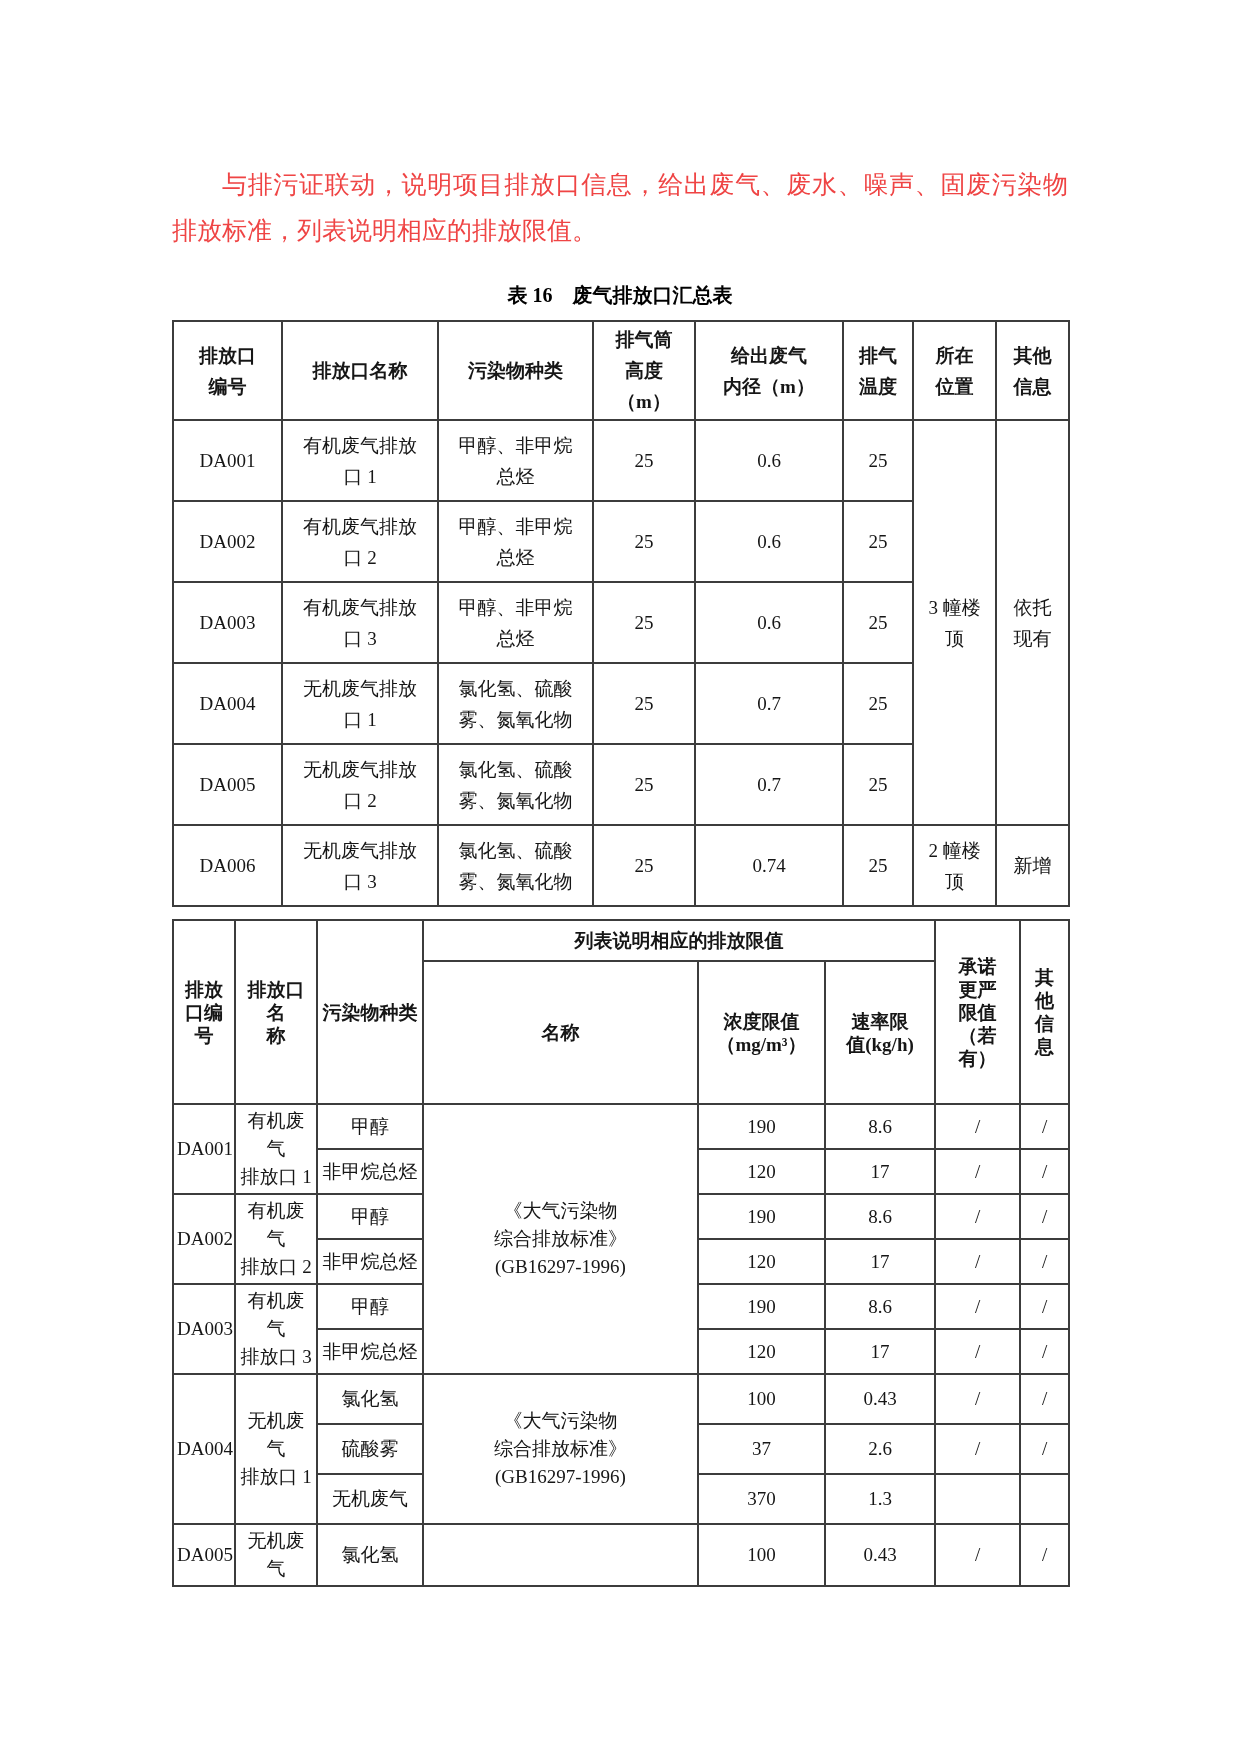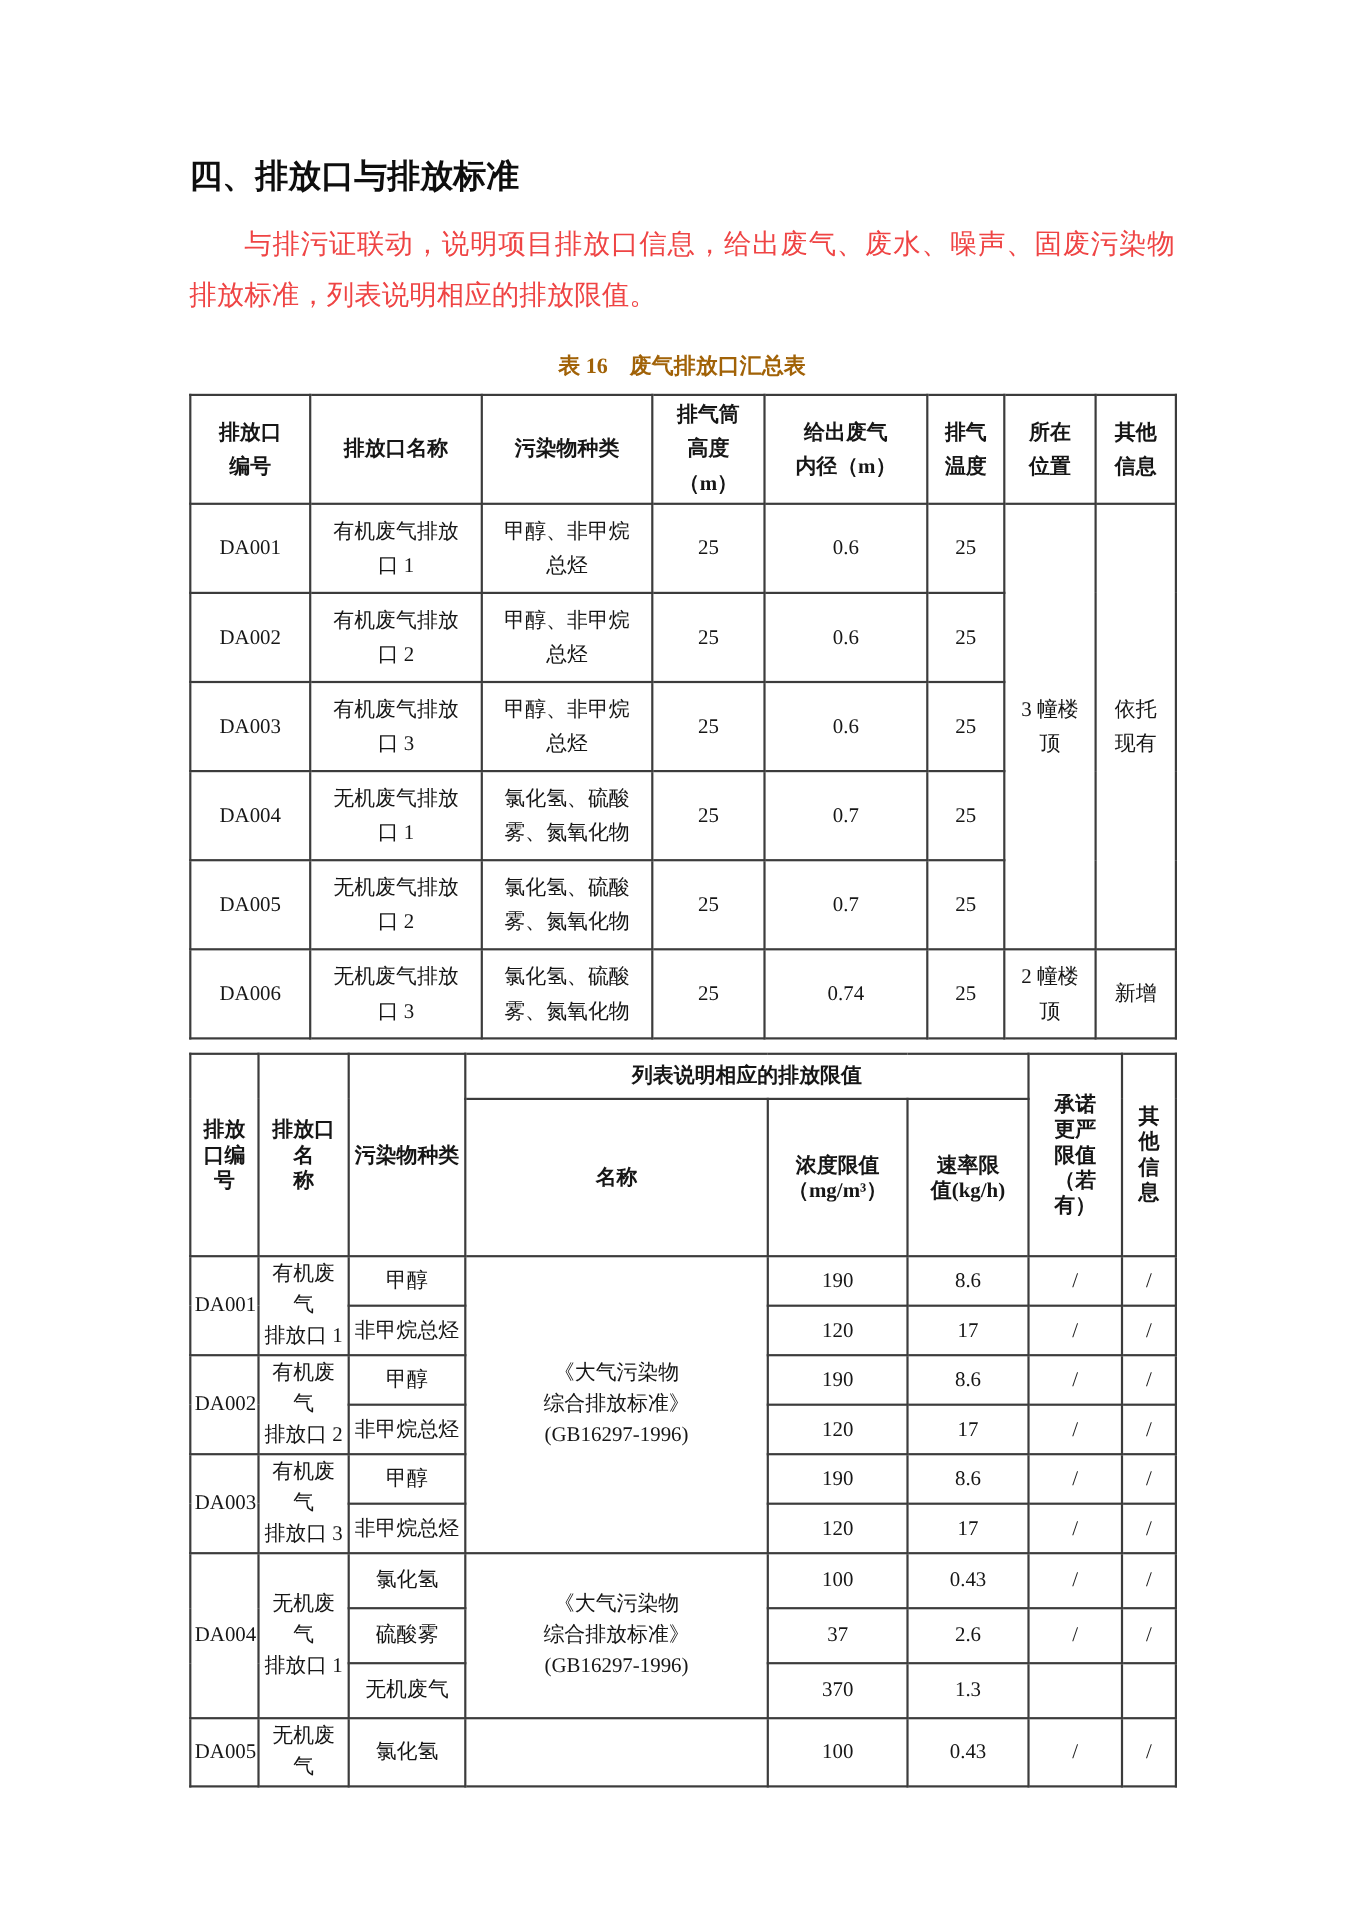--- a/index.html
+++ b/index.html
@@ -12,21 +12,21 @@
   .sec-title {
     margin:0; font-family:"Liberation Sans", sans-serif;
     font-size:30px; line-height:38px; font-weight:bold; color:#0e0e0e;
   }
   .intro {
     margin:20px 0 0 0; font-size:25px; line-height:46px;
     text-indent:2em; text-align:justify; color:#ef4444;
   }
   .tbl-caption {
     font-size:20px; font-weight:bold; text-align:center; line-height:26px;
-    color:#a16207;
+    color:#000000;
   }
   .cap16 { margin-top:28px; }
   .cap17 { margin-top:13px; }
 
   table { border-collapse:collapse; table-layout:fixed; width:896px; margin-top:12px; }
   td {
     border:2px solid #3c3c3c; text-align:center; vertical-align:middle;
     font-size:19px; line-height:30px; white-space:pre-line;
     padding:2px 3px; overflow:hidden; color:#161616;
   }
@@ -43,21 +43,20 @@
   .t17 .rA     { height:35px; }
   .t17 .rB     { height:50px; }
   .t17 .rC     { height:33px; }
 </style>
 </head>
 <body>
 
 <div class="page">
   <div class="content">
 
-    <h1 class="sec-title">四、排放口与排放标准</h1>
 
     <p class="intro">与排污证联动，说明项目排放口信息，给出废气、废水、噪声、固废污染物排放标准，列表说明相应的排放限值。</p>
 
     <div class="tbl-caption cap16">表 16　废气排放口汇总表</div>
 
     <table class="t16">
       <colgroup>
         <col style="width:109px">
           <col style="width:156px">
           <col style="width:155px">

